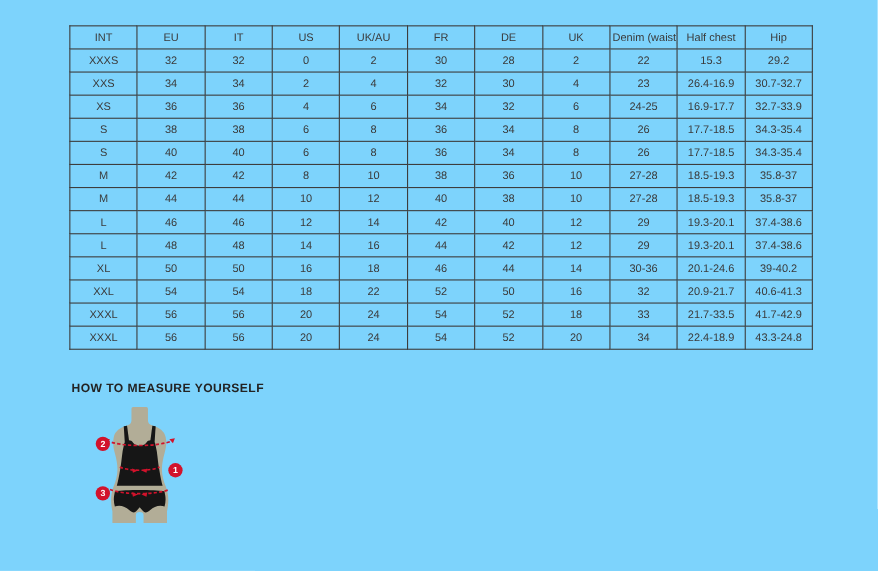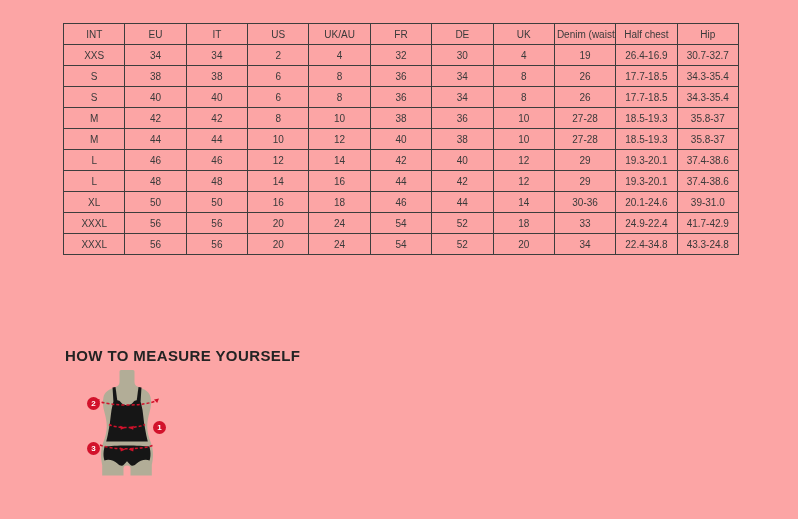--- a/index.html
+++ b/index.html
@@ -3,21 +3,21 @@
 <meta charset="utf-8">
 <style>
   * { box-sizing: border-box; margin: 0; padding: 0; }
   html, body { background: #ffffff; }
   body { font-family: "Liberation Sans", sans-serif; }
 
   .page {
     position: relative;
     width: 798px;
     height: 519px;
-    background: #fca5a5;
+    background: #7dd3fc;
     overflow: hidden;
   }
 
   
   .size-table {
     position: absolute;
     left: 63px;
     top: 23px;
     width: 676px;
     border-collapse: collapse;
@@ -35,21 +35,21 @@
     color: #3a3a3a;
     white-space: nowrap;
     overflow: hidden;
   }
 
   
   .measure-title {
     position: absolute;
     left: 65px;
     top: 347px;
-    font-size: 15px;
+    font-size: 11px;
     font-weight: bold;
     letter-spacing: 0.4px;
     color: #232323;
     text-align: right;
   }
 
   .figure {
     position: absolute;
     left: 84px;
     top: 369px;
@@ -102,31 +102,57 @@
         <th>FR</th>
         <th>DE</th>
         <th>UK</th>
         <th>Denim (waist)</th>
         <th>Half chest</th>
         <th>Hip</th>
       </tr>
     </thead>
     <tbody>
         <tr>
+          <td>XXXS</td>
+          <td>32</td>
+          <td>32</td>
+          <td>0</td>
+          <td>2</td>
+          <td>30</td>
+          <td>28</td>
+          <td>2</td>
+          <td>22</td>
+          <td>15.3</td>
+          <td>29.2</td>
+        </tr>
+        <tr>
           <td>XXS</td>
           <td>34</td>
           <td>34</td>
           <td>2</td>
           <td>4</td>
           <td>32</td>
           <td>30</td>
           <td>4</td>
-          <td>19</td>
+          <td>23</td>
           <td>26.4-16.9</td>
           <td>30.7-32.7</td>
+        </tr>
+        <tr>
+          <td>XS</td>
+          <td>36</td>
+          <td>36</td>
+          <td>4</td>
+          <td>6</td>
+          <td>34</td>
+          <td>32</td>
+          <td>6</td>
+          <td>24-25</td>
+          <td>16.9-17.7</td>
+          <td>32.7-33.9</td>
         </tr>
         <tr>
           <td>S</td>
           <td>38</td>
           <td>38</td>
           <td>6</td>
           <td>8</td>
           <td>36</td>
           <td>34</td>
           <td>8</td>
@@ -203,46 +229,59 @@
           <td>XL</td>
           <td>50</td>
           <td>50</td>
           <td>16</td>
           <td>18</td>
           <td>46</td>
           <td>44</td>
           <td>14</td>
           <td>30-36</td>
           <td>20.1-24.6</td>
-          <td>39-31.0</td>
+          <td>39-40.2</td>
+        </tr>
+        <tr>
+          <td>XXL</td>
+          <td>54</td>
+          <td>54</td>
+          <td>18</td>
+          <td>22</td>
+          <td>52</td>
+          <td>50</td>
+          <td>16</td>
+          <td>32</td>
+          <td>20.9-21.7</td>
+          <td>40.6-41.3</td>
         </tr>
         <tr>
           <td>XXXL</td>
           <td>56</td>
           <td>56</td>
           <td>20</td>
           <td>24</td>
           <td>54</td>
           <td>52</td>
           <td>18</td>
           <td>33</td>
-          <td>24.9-22.4</td>
+          <td>21.7-33.5</td>
           <td>41.7-42.9</td>
         </tr>
         <tr>
           <td>XXXL</td>
           <td>56</td>
           <td>56</td>
           <td>20</td>
           <td>24</td>
           <td>54</td>
           <td>52</td>
           <td>20</td>
           <td>34</td>
-          <td>22.4-34.8</td>
+          <td>22.4-18.9</td>
           <td>43.3-24.8</td>
         </tr>
       </tbody>
   </table>
 
   <div class="measure-title">HOW TO MEASURE YOURSELF</div>
 
   <div class="figure">
     <svg width="86" height="116" viewBox="0 0 86 116" aria-hidden="true">
 

